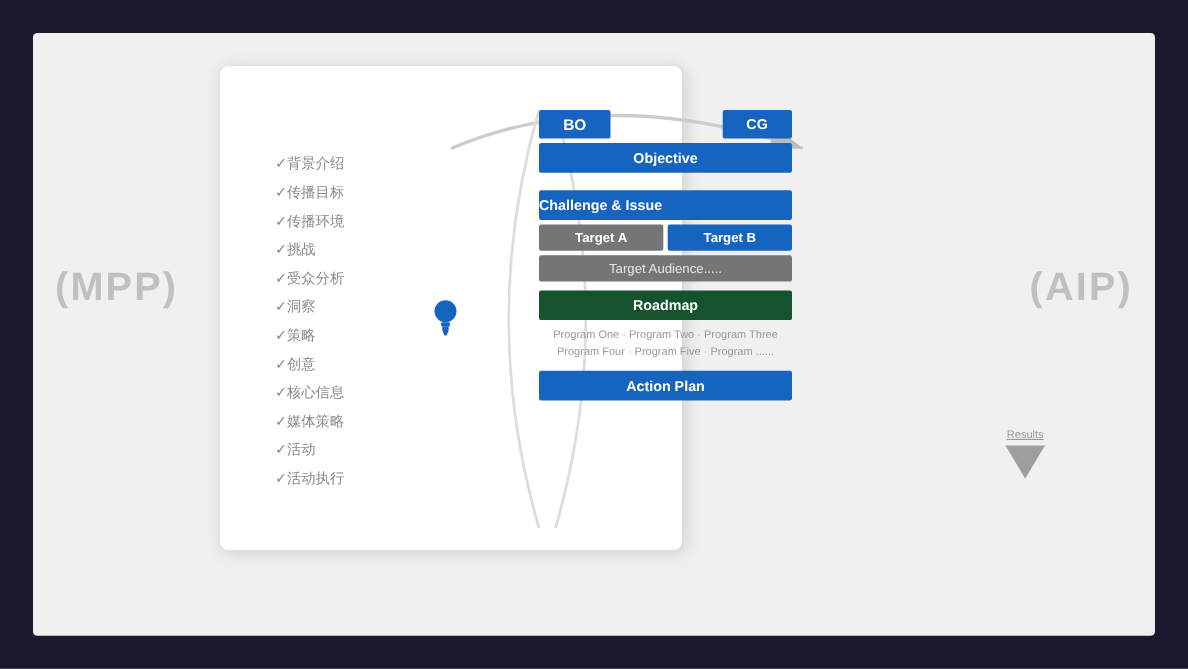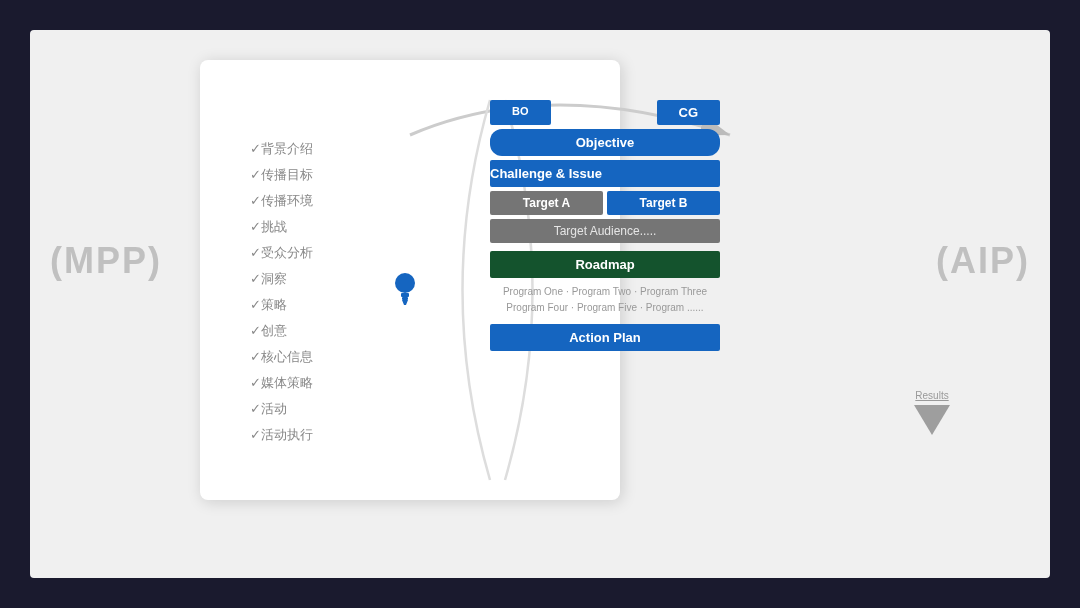--- a/index.html
+++ b/index.html
@@ -92,44 +92,44 @@
     .bo-cg-row {
       display: flex;
       gap: 10px;
       margin-bottom: 4px;
     }
 
     .bo-btn {
       background: #1565C0;
       color: white;
       padding: 5px 22px;
-      font-size: 11px;
+      font-size: 14px;
       font-weight: bold;
       border-radius: 2px;
     }
 
     .cg-btn {
       background: #1565C0;
       color: white;
       padding: 5px 22px;
       font-size: 13px;
       font-weight: bold;
       border-radius: 2px;
     }
 
     .objective-btn {
       background: #1565C0;
       color: white;
       padding: 6px 0;
       font-size: 13px;
       font-weight: bold;
-      border-radius: 12px;
+      border-radius: 2px;
       text-align: center;
       width: 100%;
-      margin-bottom: 4px;
+      margin-bottom: 16px;
     }
 
     .challenge-btn {
       background: #1565C0;
       color: white;
       padding: 6px 0;
       font-size: 13px;
       font-weight: bold;
       border-radius: 2px;
       text-align: left;

